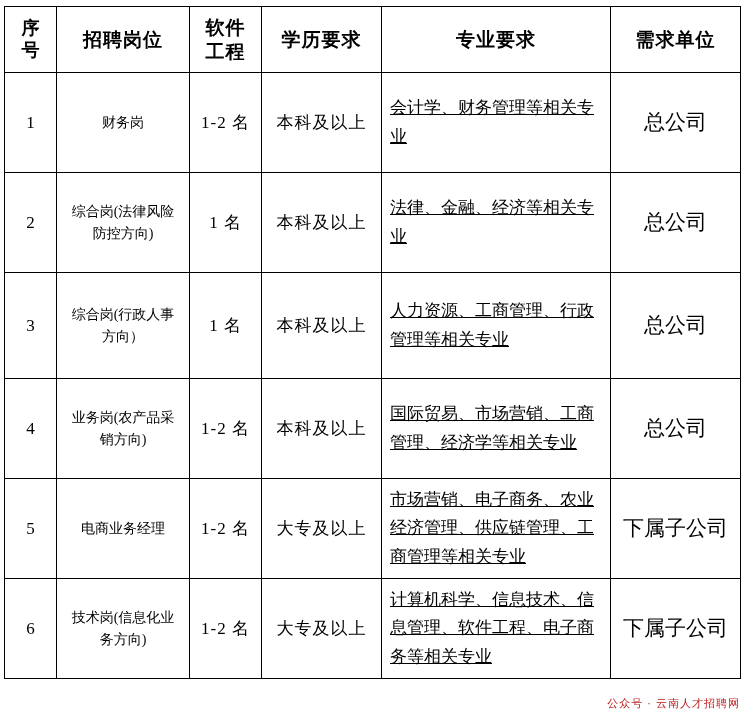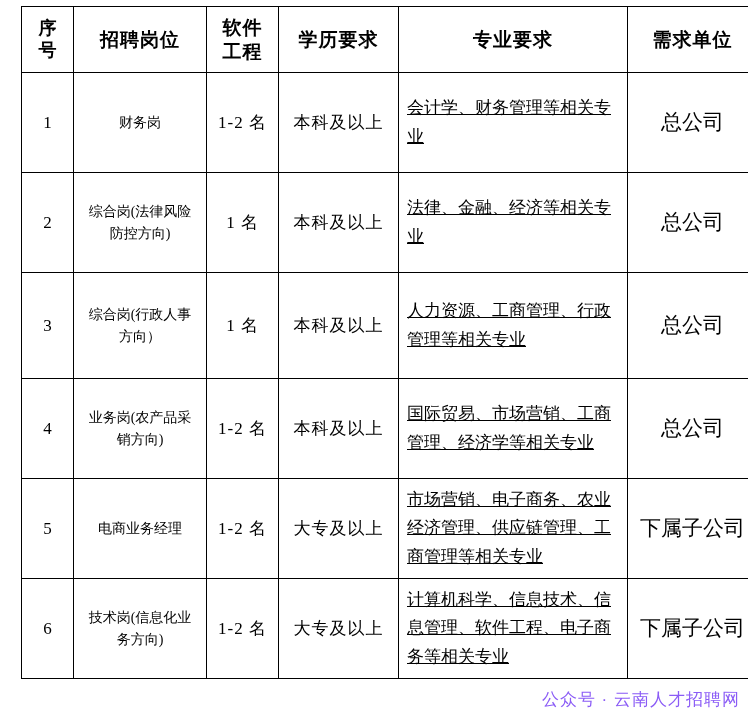--- a/index.html
+++ b/index.html
@@ -13,21 +13,21 @@
     font-family: "Liberation Serif", "DejaVu Serif", serif;
     color: #000000;
     position: relative;
     overflow: hidden;
   }
   .page {
     position: relative;
     width: 748px;
     height: 715px;
     box-sizing: border-box;
-    padding: 4px 6px 0 21px;
+    padding: 4px 6px 0 4px;
   }
   table.recruit {
     border-collapse: collapse;
     width: 736px;
     table-layout: fixed;
     margin-top: 2px;
   }
   table.recruit th,
   table.recruit td {
     border: 1px solid #000000;
@@ -76,22 +76,22 @@
   .cell-post { font-size: 14px; text-align: center; line-height: 1.55; }
   .cell-num { font-size: 17px; letter-spacing: 1px; margin-top: 8px; }
   .cell-edu { font-size: 17px; letter-spacing: 1px; }
   .cell-major { font-size: 17px; line-height: 1.65; text-align: left; text-decoration: underline; }
   .cell-unit { font-size: 21px; margin-top: 20px; }
 
   .watermark {
     position: absolute;
     right: 8px;
     bottom: 4px;
-    font-size: 17px;
-    color: #8b5cf6;
+    font-size: 11px;
+    color: #b91c1c;
     font-family: "Liberation Sans", sans-serif;
     letter-spacing: 1px;
     white-space: nowrap;
     pointer-events: none;
   }
 </style>
 </head>
 <body>
 
 <div class="page">

